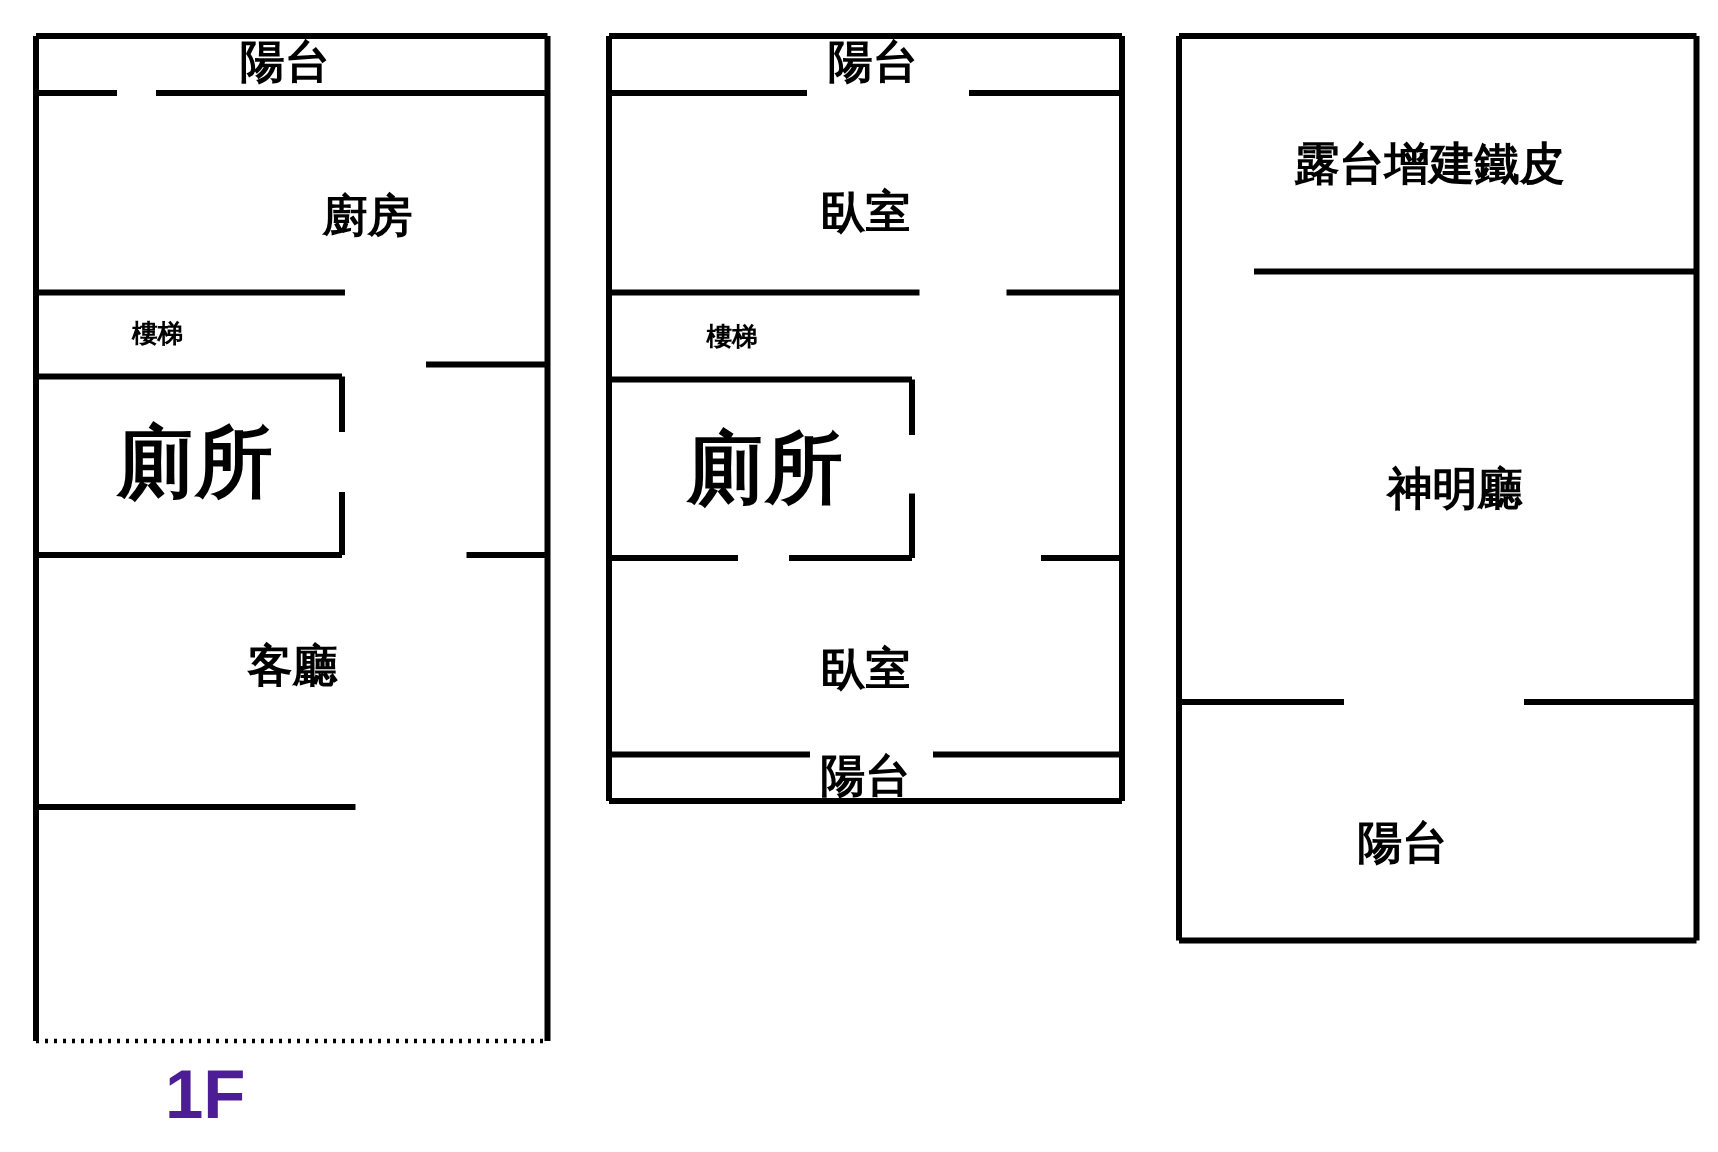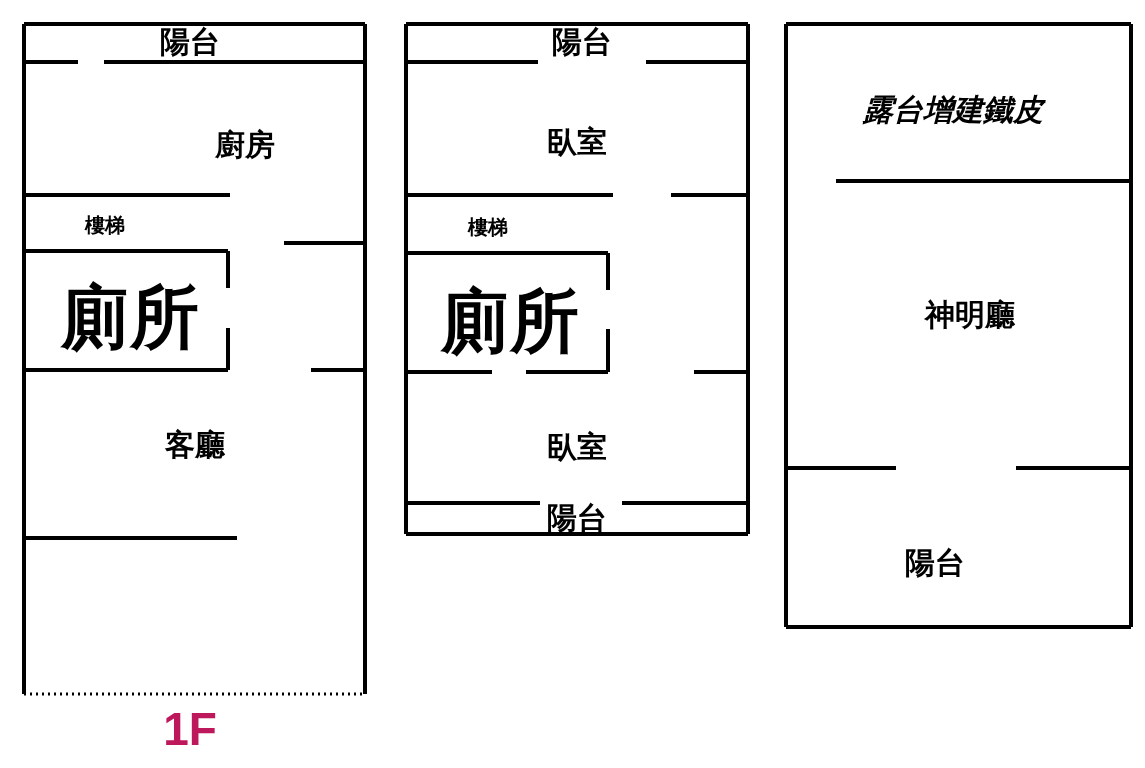--- a/index.html
+++ b/index.html
@@ -42,26 +42,25 @@
   .room-label {
     position: absolute;
     text-align: center;
     color: #000000;
     font-weight: bold;
     line-height: 1;
     white-space: nowrap;
     font-family: "DejaVu Sans", "Liberation Sans", sans-serif;
   }
   .lbl-big   { font-size: 30px; }
-  .lbl-huge  { font-size: 69px; }
-  .lbl-small { font-size: 20px; }
+  .lbl-huge  { font-size: 52px; }
+  .lbl-small { font-size: 17px; }
   .floor-caption {
     position: absolute;
-    text-align: center;
-    color: #be185d;
+    color: #4c1d95;
     font-weight: bold;
     font-size: 46px;
     line-height: 1;
     white-space: nowrap;
     font-family: "Liberation Sans", "DejaVu Sans", sans-serif;
   }
 </style>
 </head>
 <body>
 
@@ -154,20 +153,20 @@
 
   <div class="room-label lbl-small" style="left:438px; top:217px; width:100px;">樓梯</div>
 
   <div class="room-label lbl-huge" style="left:420px; top:287px; width:180px;">廁所</div>
 
   <div class="room-label lbl-big" style="left:487px; top:432px; width:180px;">臥室</div>
 
   <div class="room-label lbl-big" style="left:487px; top:503px; width:180px;">陽台</div>
 
 
-  <div class="room-label lbl-big" style="left:828px; top:95px; width:250px;font-style:italic;">露台增建鐵皮</div>
+  <div class="room-label lbl-big" style="left:828px; top:95px; width:250px;">露台增建鐵皮</div>
 
-  <div class="room-label lbl-big" style="left:880px; top:300px; width:180px;">神明廳</div>
+  <div class="room-label lbl-big" style="left:880px; top:312px; width:180px;">神明廳</div>
 
   <div class="room-label lbl-big" style="left:845px; top:548px; width:180px;">陽台</div>
 
 
 </div>
 
 </body></html>

